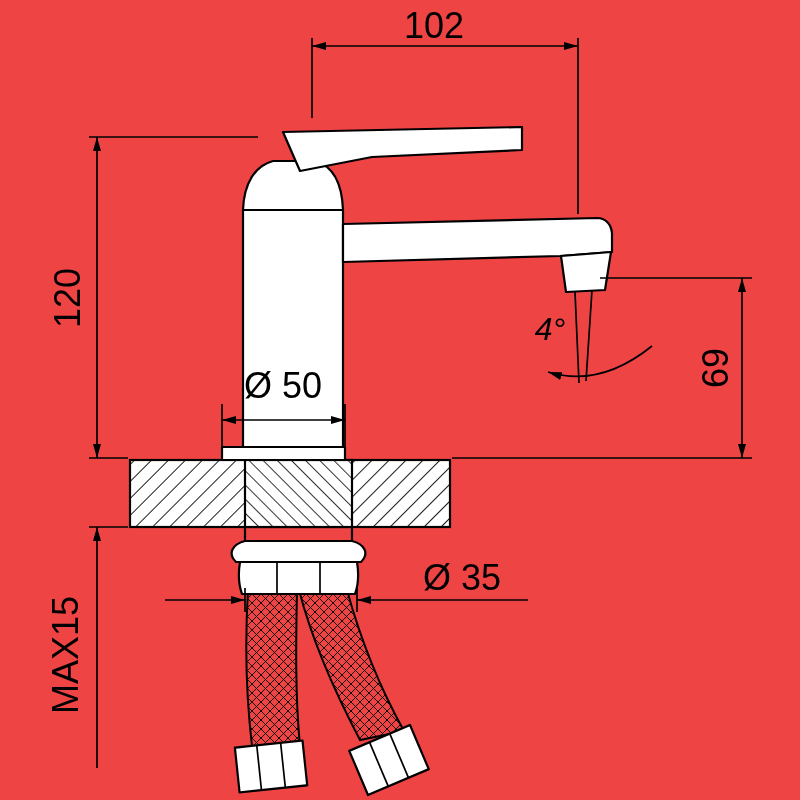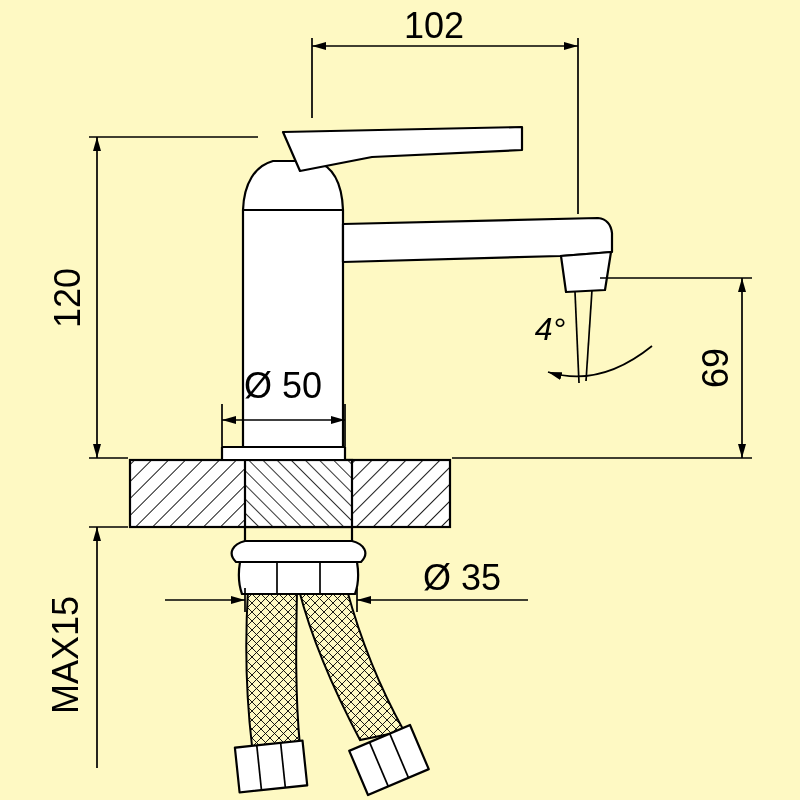--- a/index.html
+++ b/index.html
@@ -4,21 +4,21 @@
 <style>
   html, body {
     margin: 0;
     padding: 0;
     background: #ffffff;
   }
   .canvas {
     width: 800px;
     height: 800px;
     position: relative;
-    background: #fef9c3;
+    background: #ef4444;
     overflow: hidden;
   }
   svg { display: block; }
   text {
     font-family: "Liberation Sans", sans-serif;
     fill: #000000;
     font-size: 36px;
     font-weight: 400;
   }
   .angle-text { font-style: italic; font-size: 32px; }

